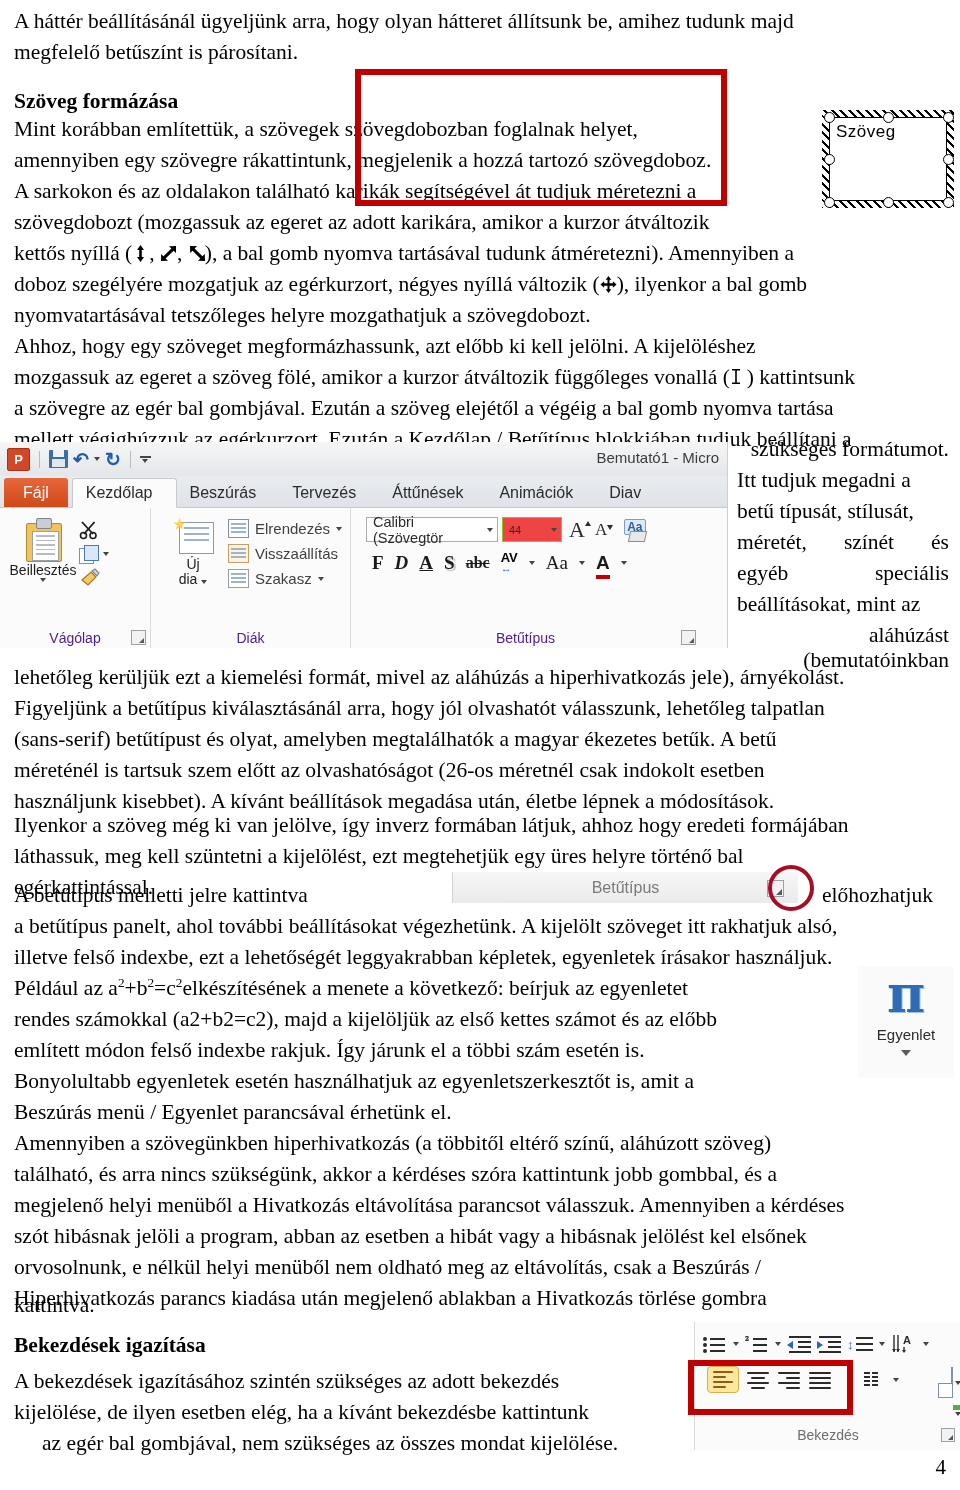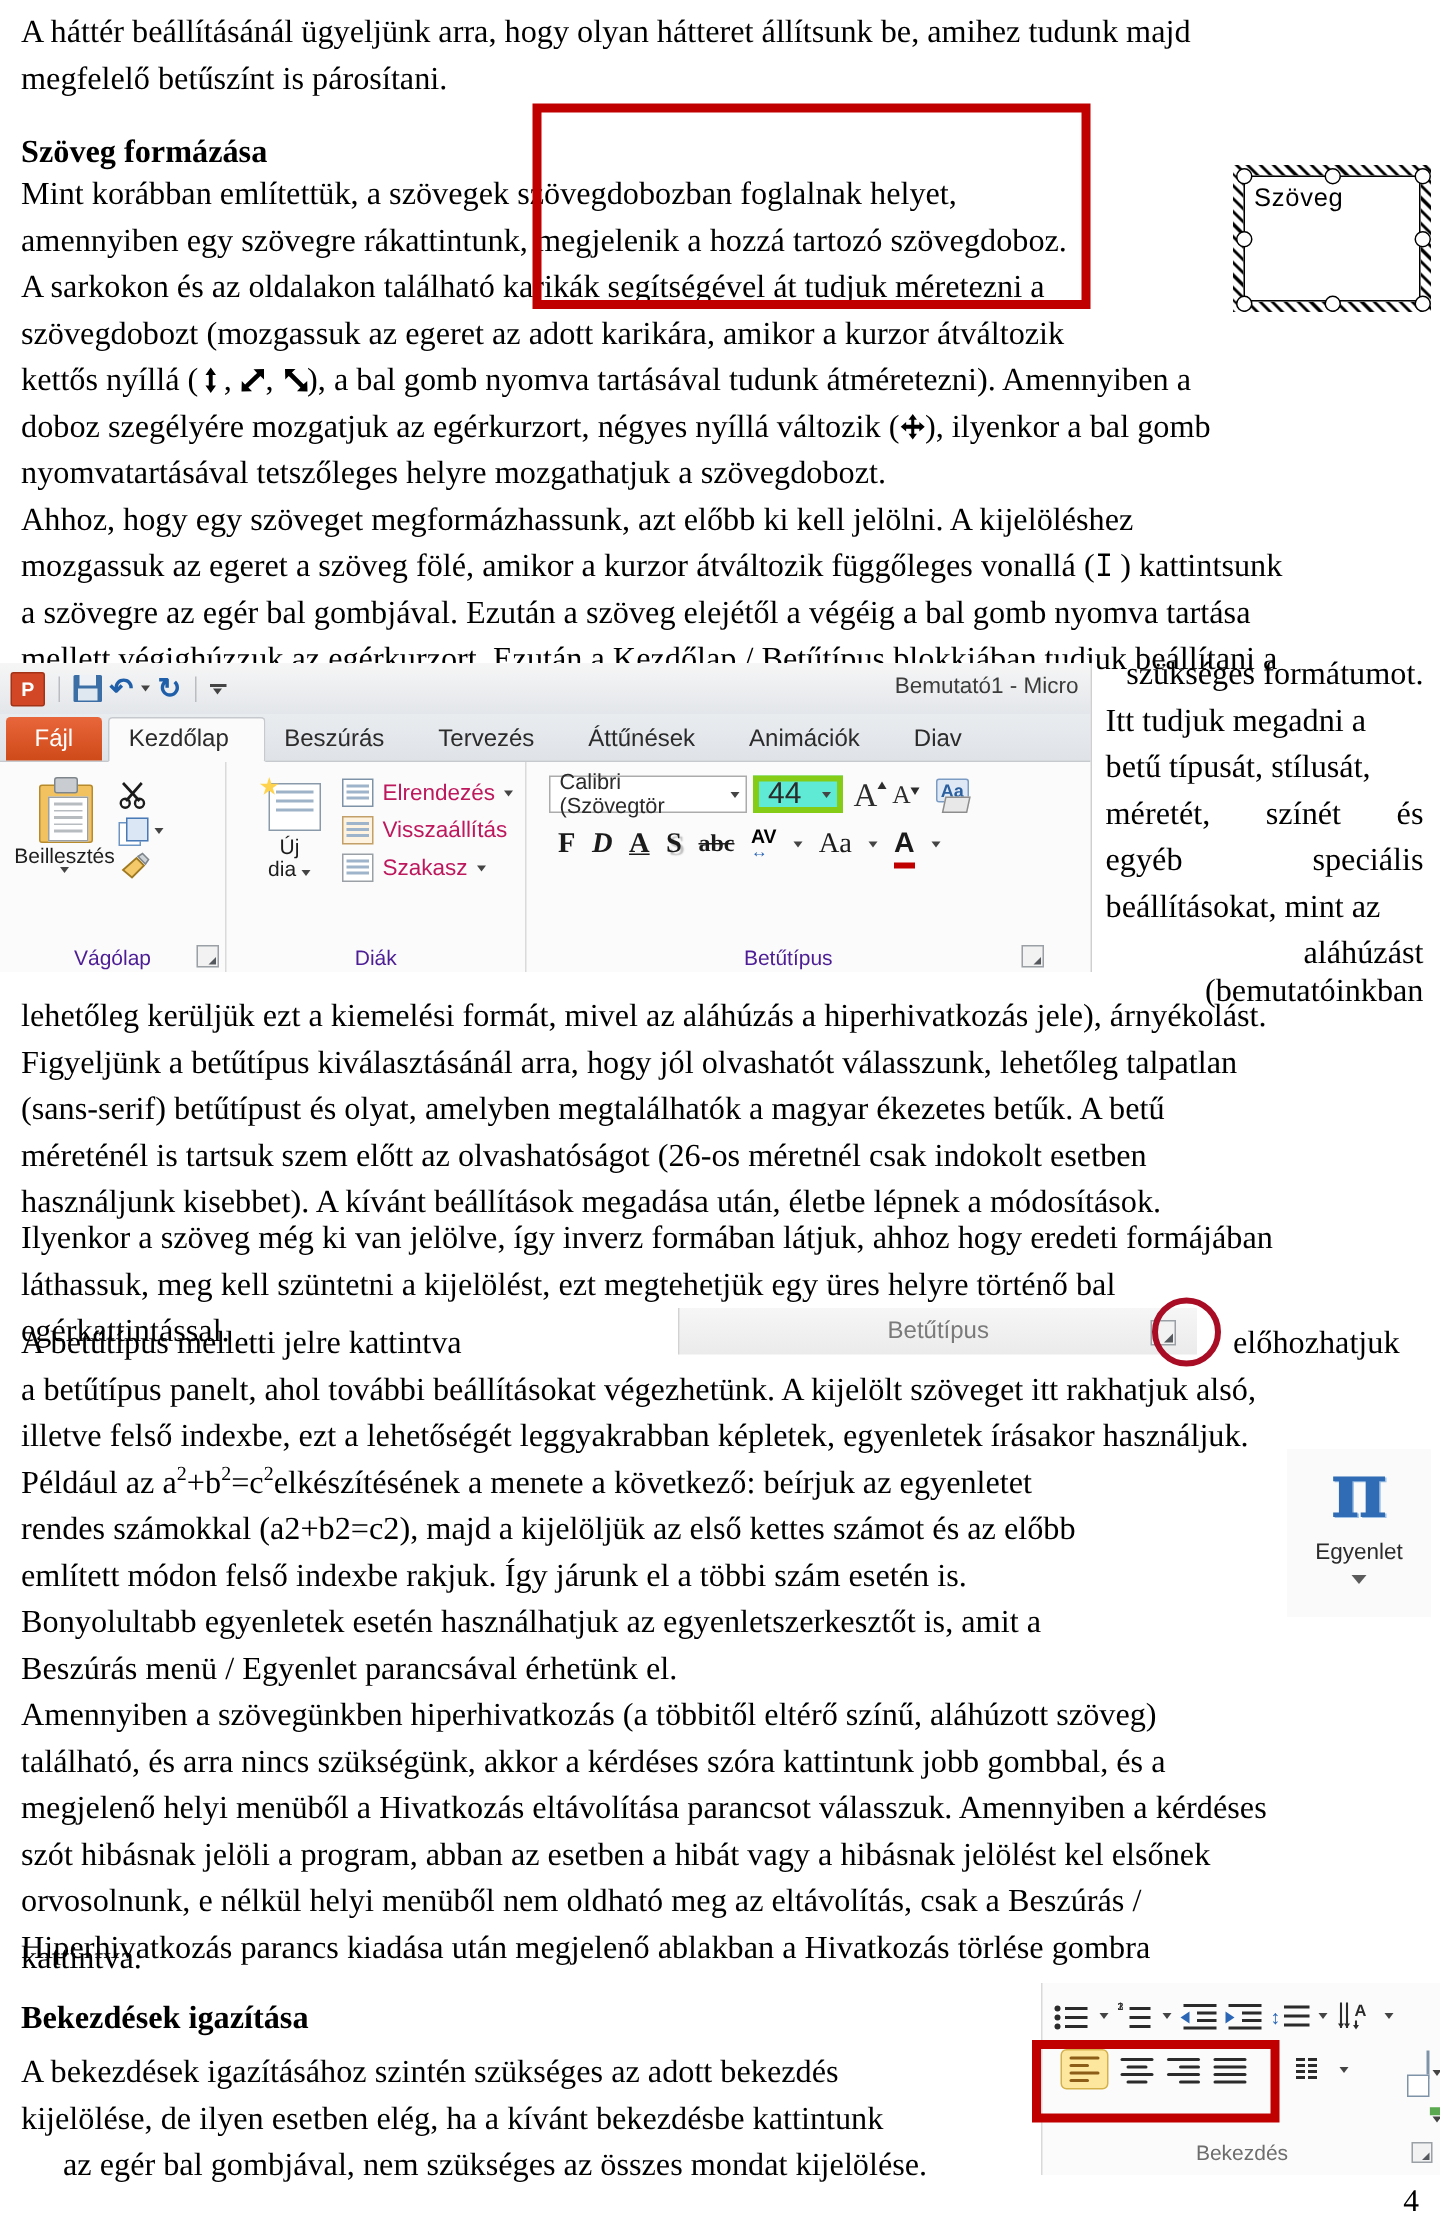--- a/index.html
+++ b/index.html
@@ -303,21 +303,21 @@
     width: 40px; height: 36px; position:relative;
   }
   .slide-ic .pg { position:absolute; left:6px; top:4px; width:33px; height:30px; background:#fff; border:1.5px solid #8a9aab;}
   .slide-ic .pg i { display:block; height:2px; background:#9fb3c8; margin:4px 4px 0 4px;}
   .slide-ic .star {
     position:absolute; left:0; top:0; width:13px; height:13px;
     background:#ffd34d;
     clip-path: polygon(50% 0%, 61% 35%, 98% 35%, 68% 57%, 79% 91%, 50% 70%, 21% 91%, 32% 57%, 2% 35%, 39% 35%);
   }
   .slide-menu { flex:1; padding-top:5px; display:flex; flex-direction:column; gap:6px;}
-  .smenu-item { display:flex; align-items:center; gap:6px; font-size:15px; color:#be185d;}
+  .smenu-item { display:flex; align-items:center; gap:6px; font-size:15px; color:#404040;}
   .smenu-ic { width:19px; height:17px; background:#fff; border:1.4px solid #7f93a8; position:relative; flex:none;}
   .smenu-ic.v2 { background:#fdf3e0; border-color:#c3a06a; }
   .smenu-ic.v3 { background:#fff; border-color:#9aa0a6; }
   .smenu-ic i { position:absolute; left:2px; right:2px; top:3px; height:2px; background:#9db4ca;}
   .smenu-ic i+i { top:7px; }
   .smenu-ic i+i+i { top:11px; }
 
   
   .g-font {
     width: 350px;
@@ -327,24 +327,24 @@
   .fontbox {
     width: 132px; height: 25px;
     background:#fff; border:1px solid #ababab;
     display:flex; align-items:center; justify-content:space-between;
     padding: 0 4px 0 6px;
     font-size: 14.5px; color:#2b2b2b;
     box-sizing:border-box;
   }
   .sizebox {
     width: 60px; height: 25px;
-    background:#5eead4; border:4px solid #84cc16;
+    background:#ef4444; border:1px solid #84cc16;
     display:flex; align-items:center; justify-content:space-between;
     padding: 0 4px 0 6px;
-    font-size: 20px; color:#2b2b2b;
+    font-size: 11px; color:#2b2b2b;
     box-sizing:border-box;
   }
   .aup, .adn {
     font-size: 22px; color:#2d2d2d; line-height:1; position:relative; padding:0 3px;
     font-family:"Liberation Serif", serif;
   }
   .adn { font-size: 17px; }
   .arr-up::after{
     content:""; position:absolute; right:-3px; top:2px;
     width:0;height:0;border-left:3.5px solid transparent;border-right:3.5px solid transparent;border-bottom:5px solid #2d2d2d;

